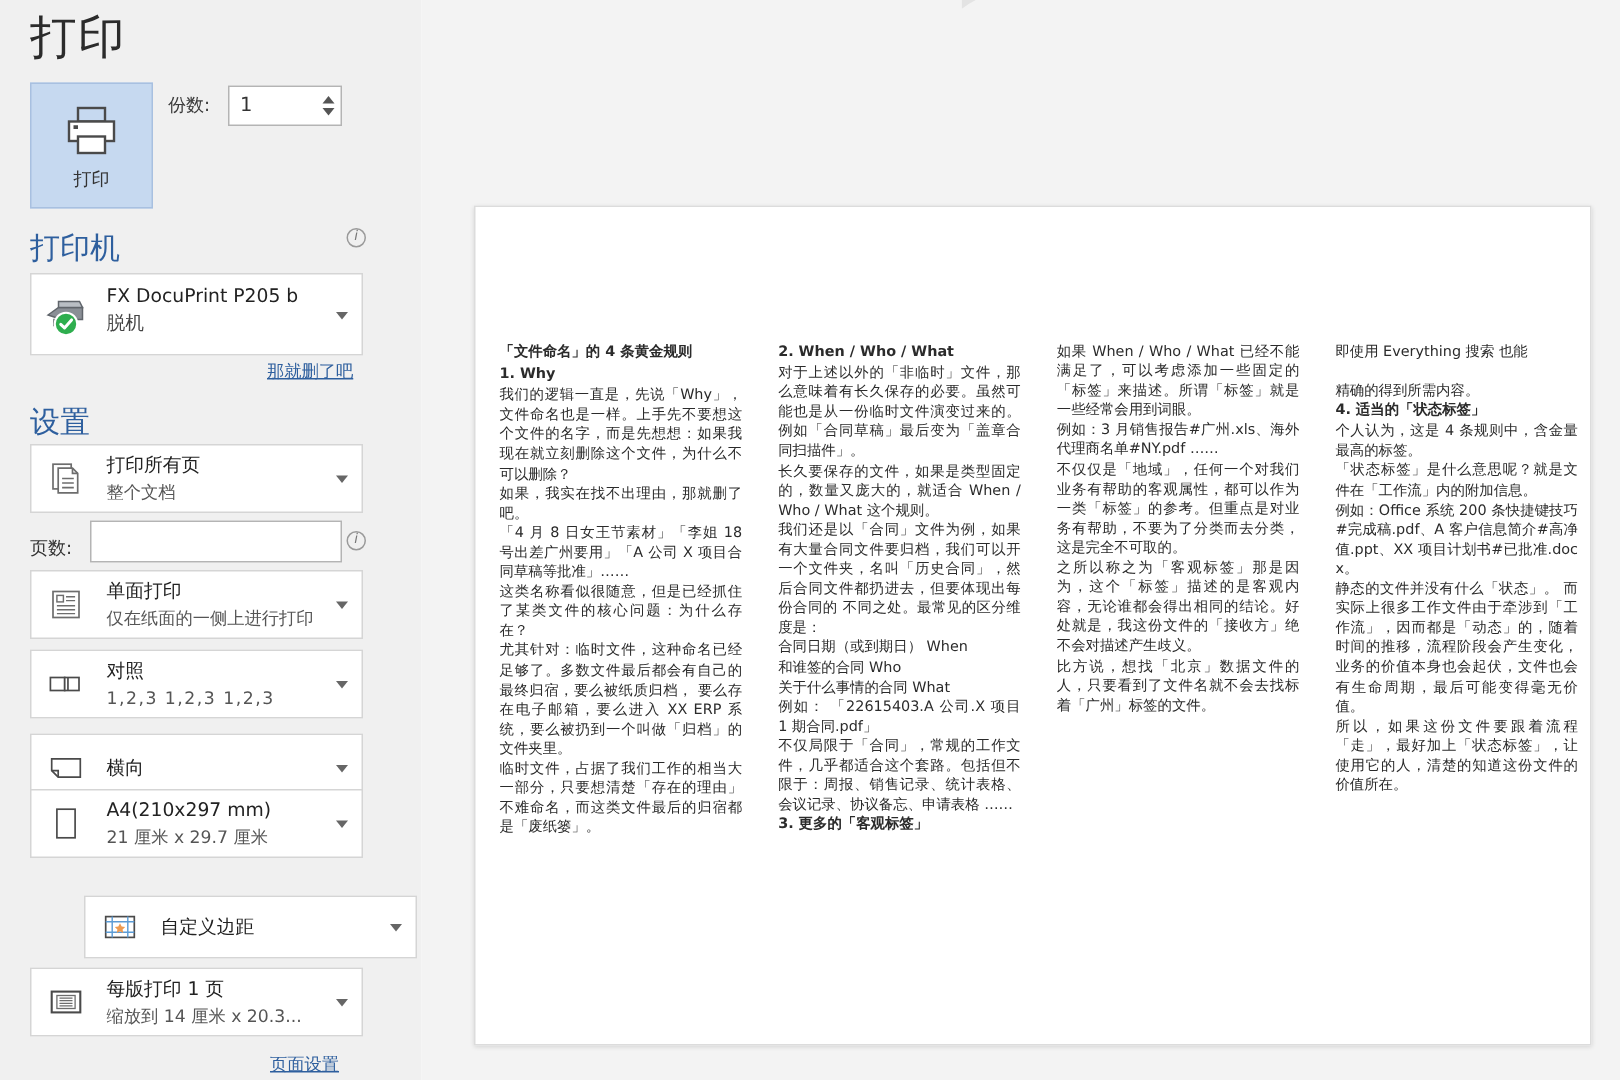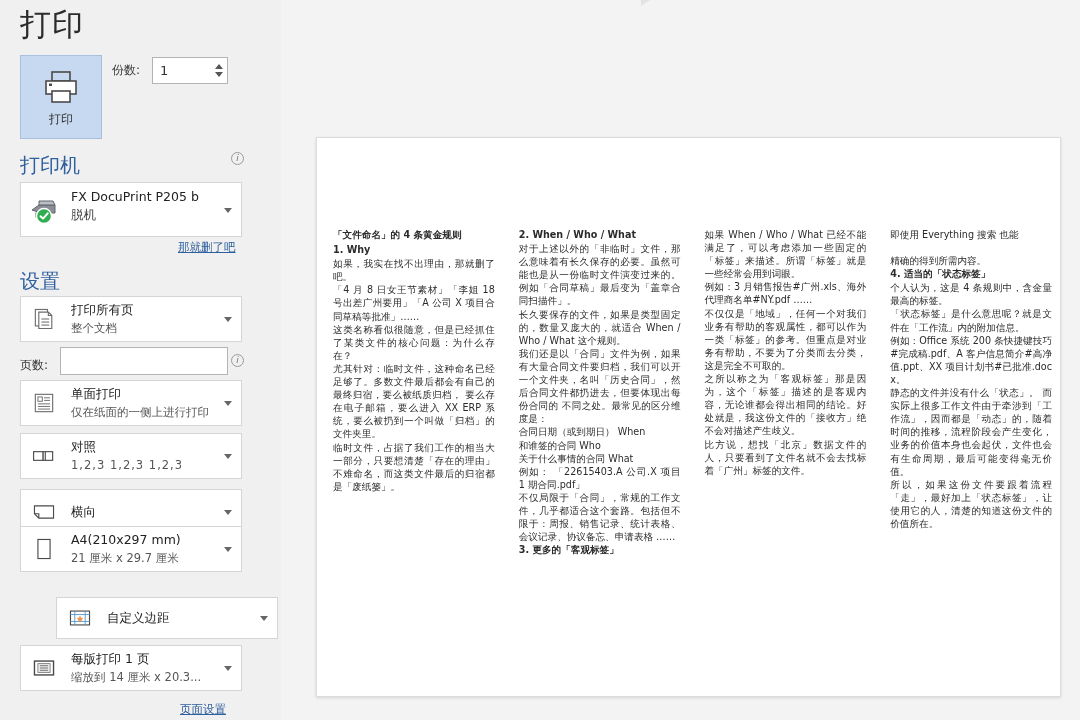--- a/index.html
+++ b/index.html
@@ -327,20 +327,21 @@
         <path d="M0,40 C40,10 70,48 110,22 C150,-4 175,36 215,14 C255,-8 290,34 330,12 C355,0 370,18 380,8 L380,0 L0,0 Z" fill="#d4d4d4"></path>
         <path d="M90,34 C120,8 150,36 180,16 C210,-2 240,30 270,10 L270,0 L90,0 Z" fill="#c3c3c3"></path>
       </svg>
     </div>
 
     <div id="paper">
       <div id="cols">
           <div class="col">
             <p class="doc-title">「文件命名」的 4 条黄金规则</p>
             <p class="heading">1.   Why</p>
+            <p class="">我们的逻辑一直是，先说「Why」，文件命名也是一样。上手先不要想这个文件的名字，而是先想想：如果我现在就立刻删除这个文件，为什么不可以删除？</p>
             <p class="">如果，我实在找不出理由，那就删了吧。</p>
             <p class="">「4 月 8 日女王节素材」「李姐 18 号出差广州要用」「A 公司 X 项目合同草稿等批准」……</p>
             <p class="">这类名称看似很随意，但是已经抓住了某类文件的核心问题：为什么存在？</p>
             <p class="">尤其针对：临时文件，这种命名已经足够了。多数文件最后都会有自己的最终归宿，要么被纸质归档， 要么存在电子邮箱，要么进入 XX ERP 系统，要么被扔到一个叫做「归档」的文件夹里。</p>
             <p class="">临时文件，占据了我们工作的相当大一部分，只要想清楚「存在的理由」不难命名，而这类文件最后的归宿都是「废纸篓」。</p>
           </div>
           <div class="col">
             <p class="heading">2. When / Who / What</p>
             <p class="">对于上述以外的「非临时」文件，那么意味着有长久保存的必要。虽然可能也是从一份临时文件演变过来的。例如「合同草稿」最后变为「盖章合同扫描件」。</p>
             <p class="">长久要保存的文件，如果是类型固定的，数量又庞大的，就适合 When / Who / What 这个规则。</p>

